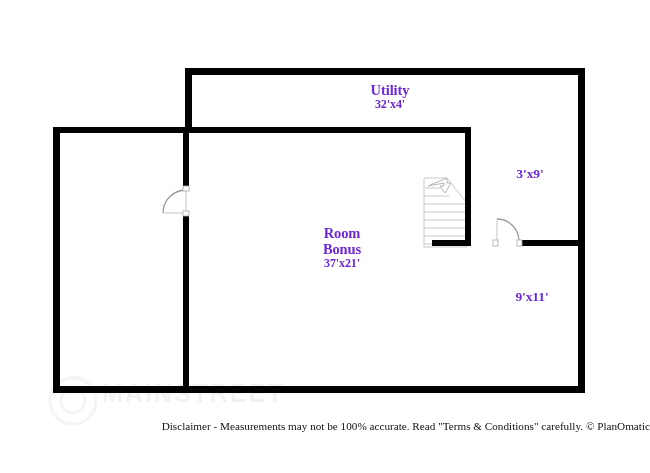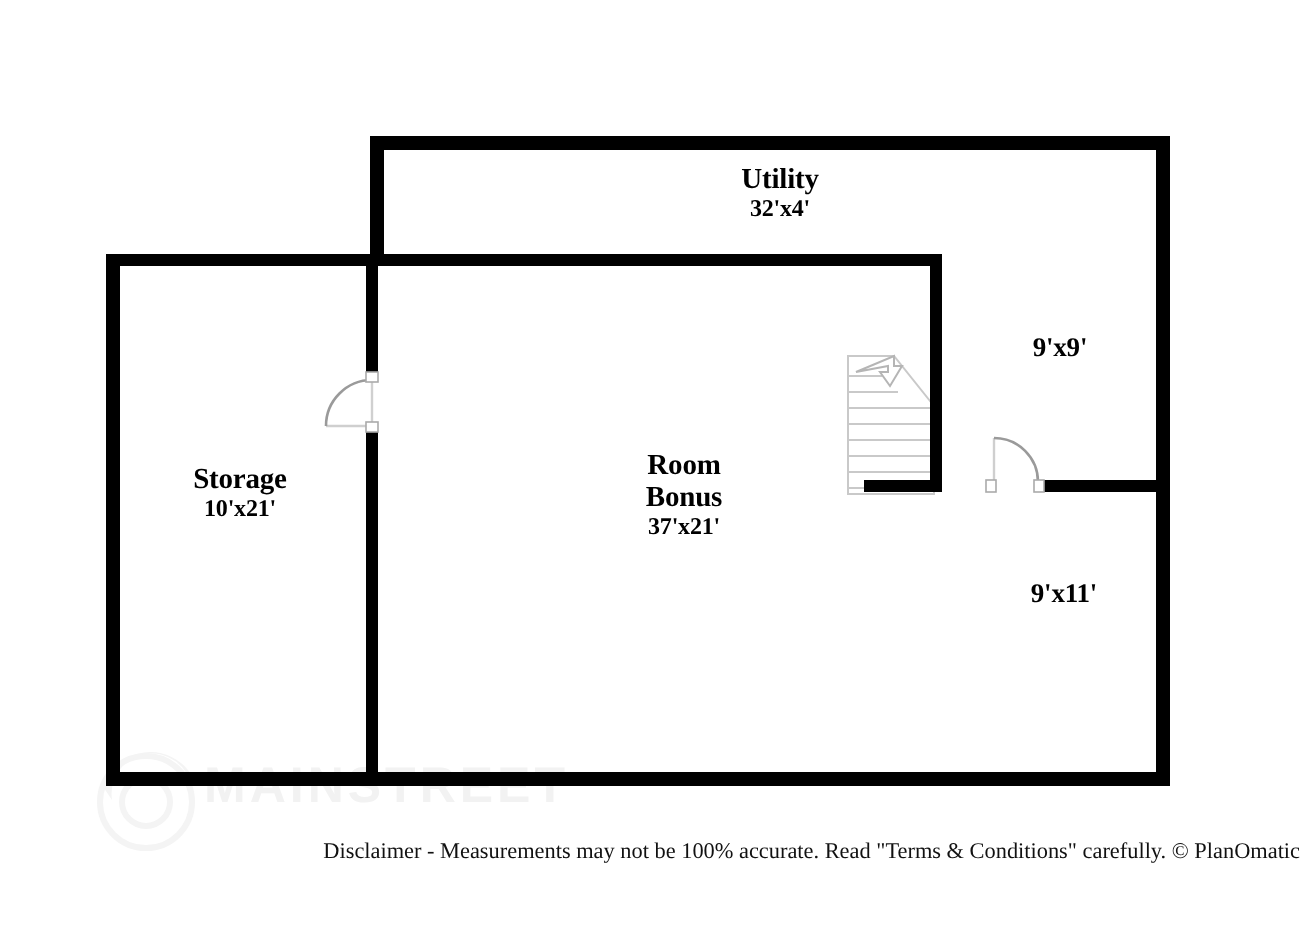--- a/index.html
+++ b/index.html
@@ -22,21 +22,21 @@
   }
   .plan-svg {
     position: absolute;
     left: 0; top: 0;
     width: 650px;
     height: 473px;
   }
   .room-label {
     position: absolute;
     text-align: center;
-    color: #000000;
+    color: #6d28d9;
     font-weight: bold;
     line-height: 1.12;
     letter-spacing: -0.1px;
     white-space: nowrap;
     user-select: none;
   }
   .room-label .rl-name {
     display: block;
     font-size: 14.5px;
   }
@@ -158,33 +158,29 @@
       <rect x="493" y="240" width="5" height="6" fill="#ffffff" stroke="#aaaaaa" stroke-width="0.8"></rect>
       <rect x="517" y="240" width="5" height="6" fill="#ffffff" stroke="#aaaaaa" stroke-width="0.8"></rect>
     </g>
   </svg>
 
   <div class="room-label" id="label-utility">
     <span class="rl-name">Utility</span>
     <span class="rl-dim">32'x4'</span>
   </div>
 
-  <div class="room-label" id="label-storage">
-    <span class="rl-name">Storage</span>
-    <span class="rl-dim">10'x21'</span>
-  </div>
 
   <div class="room-label" id="label-bonus">
     <span class="rl-name">Room</span>
     <span class="rl-name">Bonus</span>
     <span class="rl-dim">37'x21'</span>
   </div>
 
   <div class="room-label dim-only" id="label-ninebynine">
-    <span class="rl-dim">9'x9'</span>
+    <span class="rl-dim">3'x9'</span>
   </div>
 
   <div class="room-label dim-only" id="label-ninebyeleven">
     <span class="rl-dim">9'x11'</span>
   </div>
 
   <div id="disclaimer">Disclaimer - Measurements may not be 100% accurate. Read "Terms &amp; Conditions" carefully. © PlanOmatic</div>
 
 </div>
 

